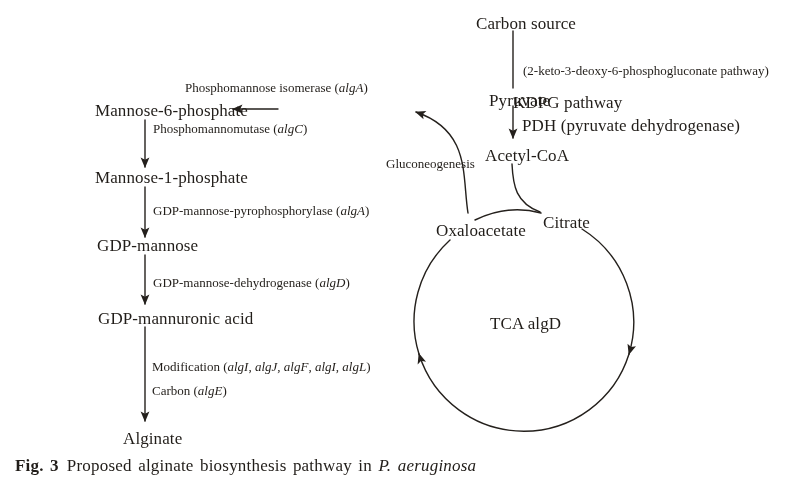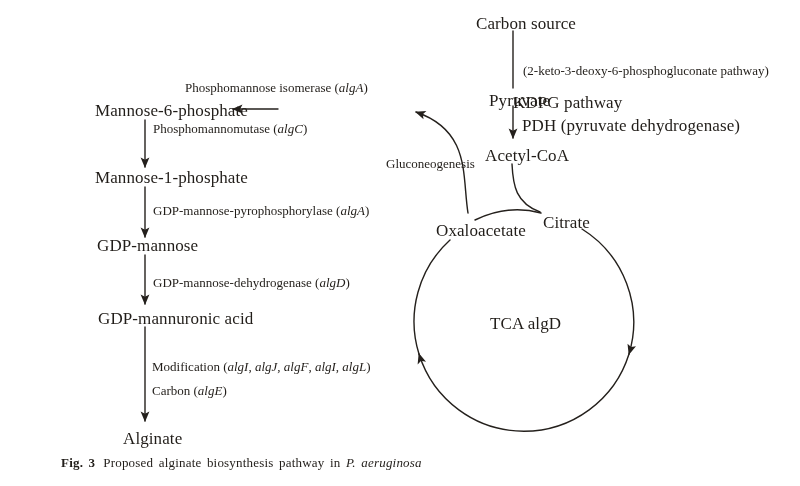--- a/index.html
+++ b/index.html
@@ -10,21 +10,21 @@
     font-family:"Liberation Serif", serif;
     color:#211d19;
     overflow:hidden;
   }
   .t { position:absolute; white-space:nowrap; line-height:1.12; }
   .met  { font-size:17px; letter-spacing:0.1px; }
   .lng  { font-size:13px; }
   .enz  { font-size:13px; }
   .it   { font-style:italic; }
   .bd   { font-weight:bold; }
-  .caption { font-size:13px; word-spacing:2px; letter-spacing:0.2px;margin-left:46px; }
+  .caption { font-size:17px; word-spacing:2px; letter-spacing:0.2px; }
   .caption .bd { margin-right:8px; }
   svg.overlay { position:absolute; left:0; top:0; }
 </style>
 </head>
 <body>
 
 <div class="canvas">
 
   <svg class="overlay" width="800" height="486" viewBox="0 0 800 486">
     <defs>

